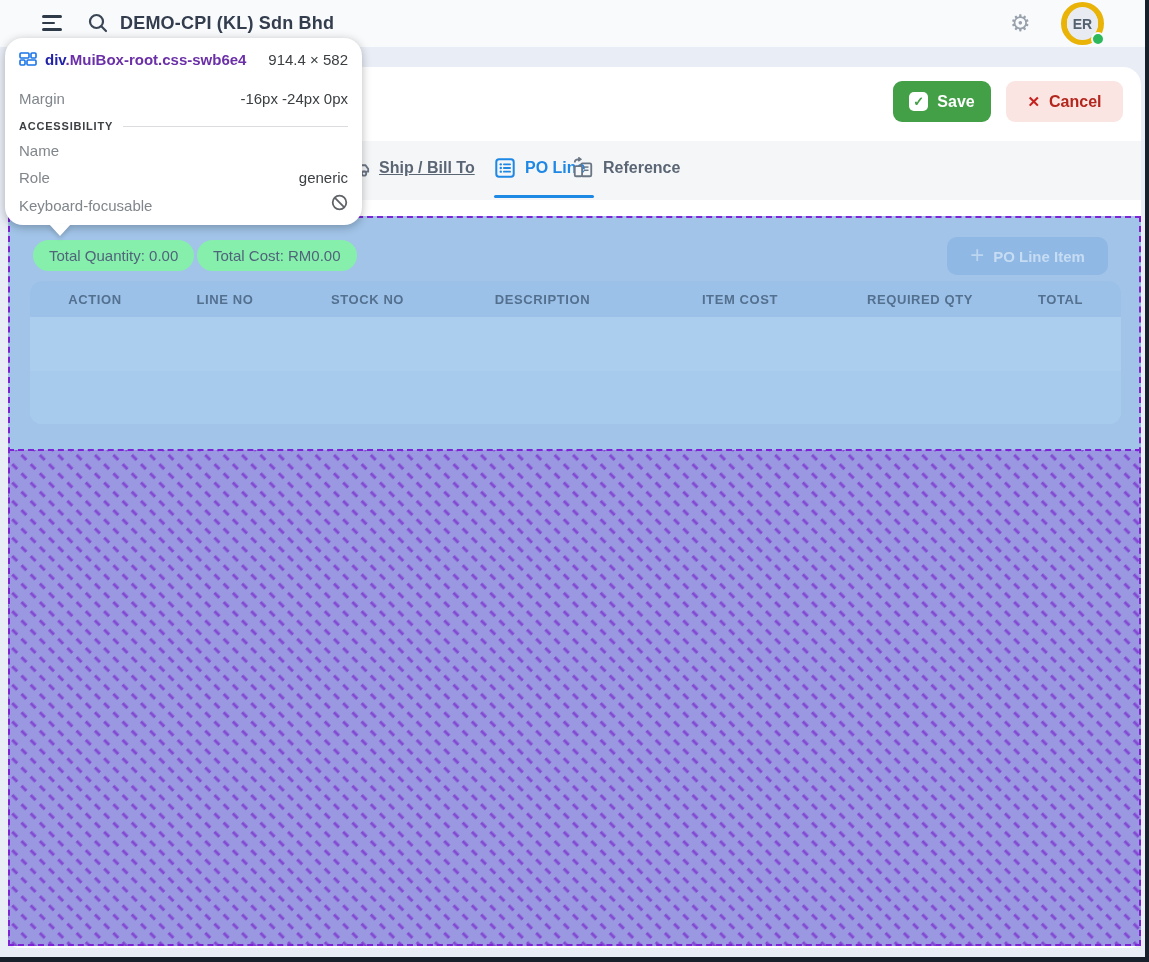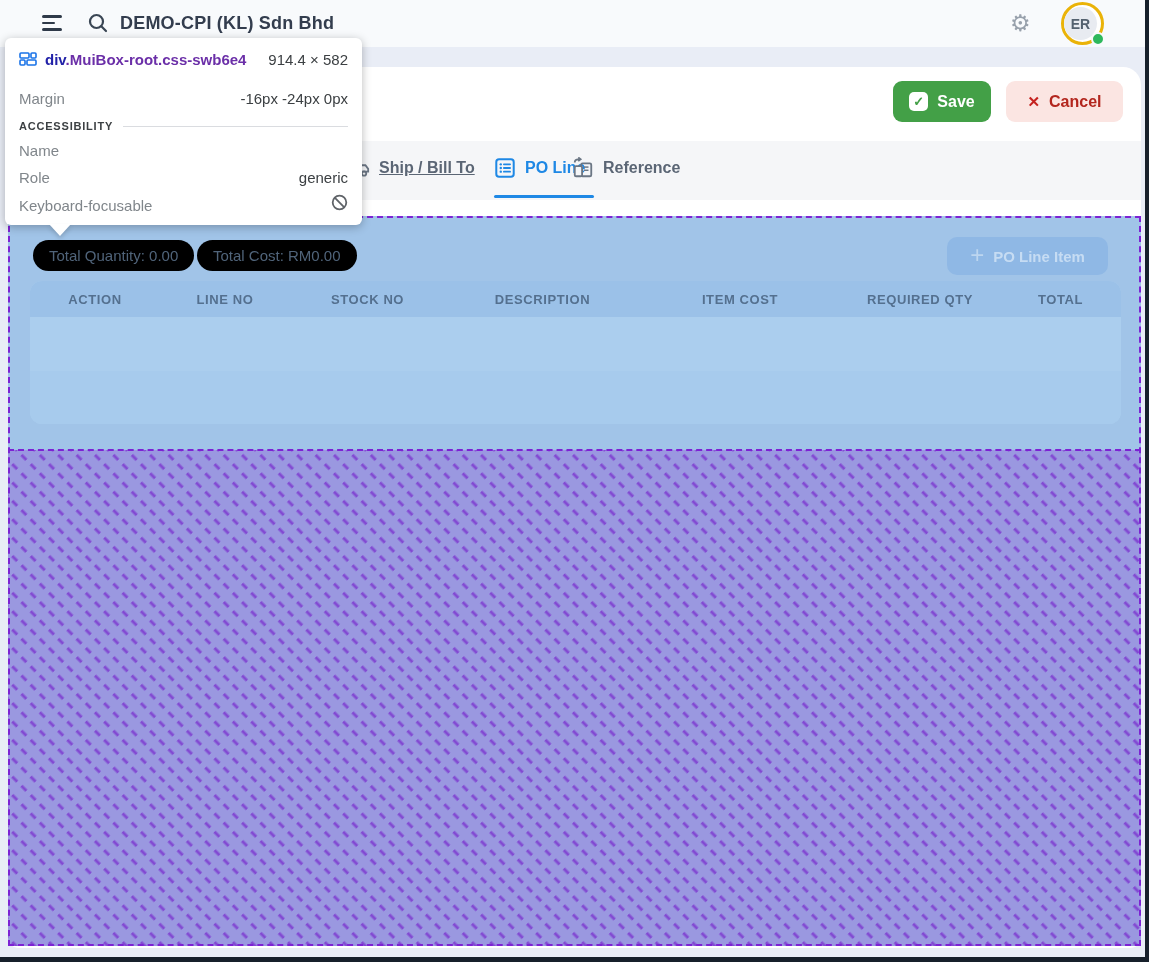--- a/index.html
+++ b/index.html
@@ -25,22 +25,22 @@
   .search-ic { position:absolute; left:86px; top:11px; }
   .tb-title {
     position:absolute; left:120px; top:0; height:47px; display:flex; align-items:center;
     font-size:18px; font-weight:600; color:#333d4e; letter-spacing:.2px;
   }
   .gear { position:absolute; left:1010px; top:0; height:47px; display:flex; align-items:center;
     font-size:23px; color:#98a1ac; cursor:pointer; }
   .avatar-wrap { position:absolute; left:1061px; top:2px; width:43px; height:43px; cursor:pointer; }
   .avatar-ring {
     width:43px; height:43px; border-radius:50%;
-    border:3px solid #eab308; background:#fff;
-    display:flex; align-items:center; 
+    border:6px solid #eab308; background:#fff;
+    display:flex; align-items:center; justify-content:center;
   }
   .avatar-core {
     width:33px; height:33px; border-radius:50%; background:#e8ebf1;
     display:flex; align-items:center; justify-content:center;
     font-size:14px; font-weight:bold; color:#54616f;
   }
   .avatar-dot {
     position:absolute; right:-1px; bottom:-1px; width:14px; height:14px; border-radius:50%;
     background:#2eb85c; border:2px solid #f8fafc;
   }
@@ -79,21 +79,21 @@
     background:#1e88e5; border-radius:2px;
   }
 
   
   .blue-region {
     position:absolute; left:8px; top:216px; width:1133px; height:234px;
     background:#a1c4e8; z-index:10;
   }
   .chip {
     position:absolute; top:24px; height:31px; padding:0 16px; border-radius:16px;
-    background:#000000; color:#50647a; font-size:15px; font-weight:500;
+    background:#86efac; color:#50647a; font-size:15px; font-weight:500;
     display:flex; align-items:center;
   }
   .chip-qty { left:25px; }
   .chip-cost { left:189px; }
   .add-btn {
     position:absolute; left:939px; top:21px; width:161px; height:38px;
     border:none; border-radius:10px; background:#8fb8e5; color:#c6dcf3;
     font-family:inherit; font-size:15px; font-weight:bold; cursor:pointer;
     display:flex; align-items:center; justify-content:center; gap:9px;
   }
@@ -128,21 +128,21 @@
     border-top:2px dashed #7d22d4; z-index:41; pointer-events:none;
   }
 
   
   .edge-right { position:absolute; right:0; top:0; width:4px; height:100%; background:#17202b; z-index:70; }
   .edge-bottom { position:absolute; left:0; bottom:0; width:100%; height:5px; background:#17202b; z-index:70; }
 
   
   .tooltip {
     position:absolute; left:5px; top:38px; width:357px;
-    background:#ffffff; border-radius:6px;
+    background:#ffffff; border-radius:18px;
     box-shadow:0 2px 10px rgba(0,0,0,.28);
     padding:12px 14px 11px 14px; z-index:60;
     font-size:15px; color:#3c4043;
   }
   .tt-row { display:flex; align-items:center; }
   .tt-selector { font-weight:bold; margin-left:8px; white-space:nowrap; }
   .tt-tag { color:#2222a8; }
   .tt-classes { color:#6b2fa8; }
   .tt-dims { margin-left:auto; color:#3c4043; font-weight:400; }
   .tt-margin { margin-top:22px; }

